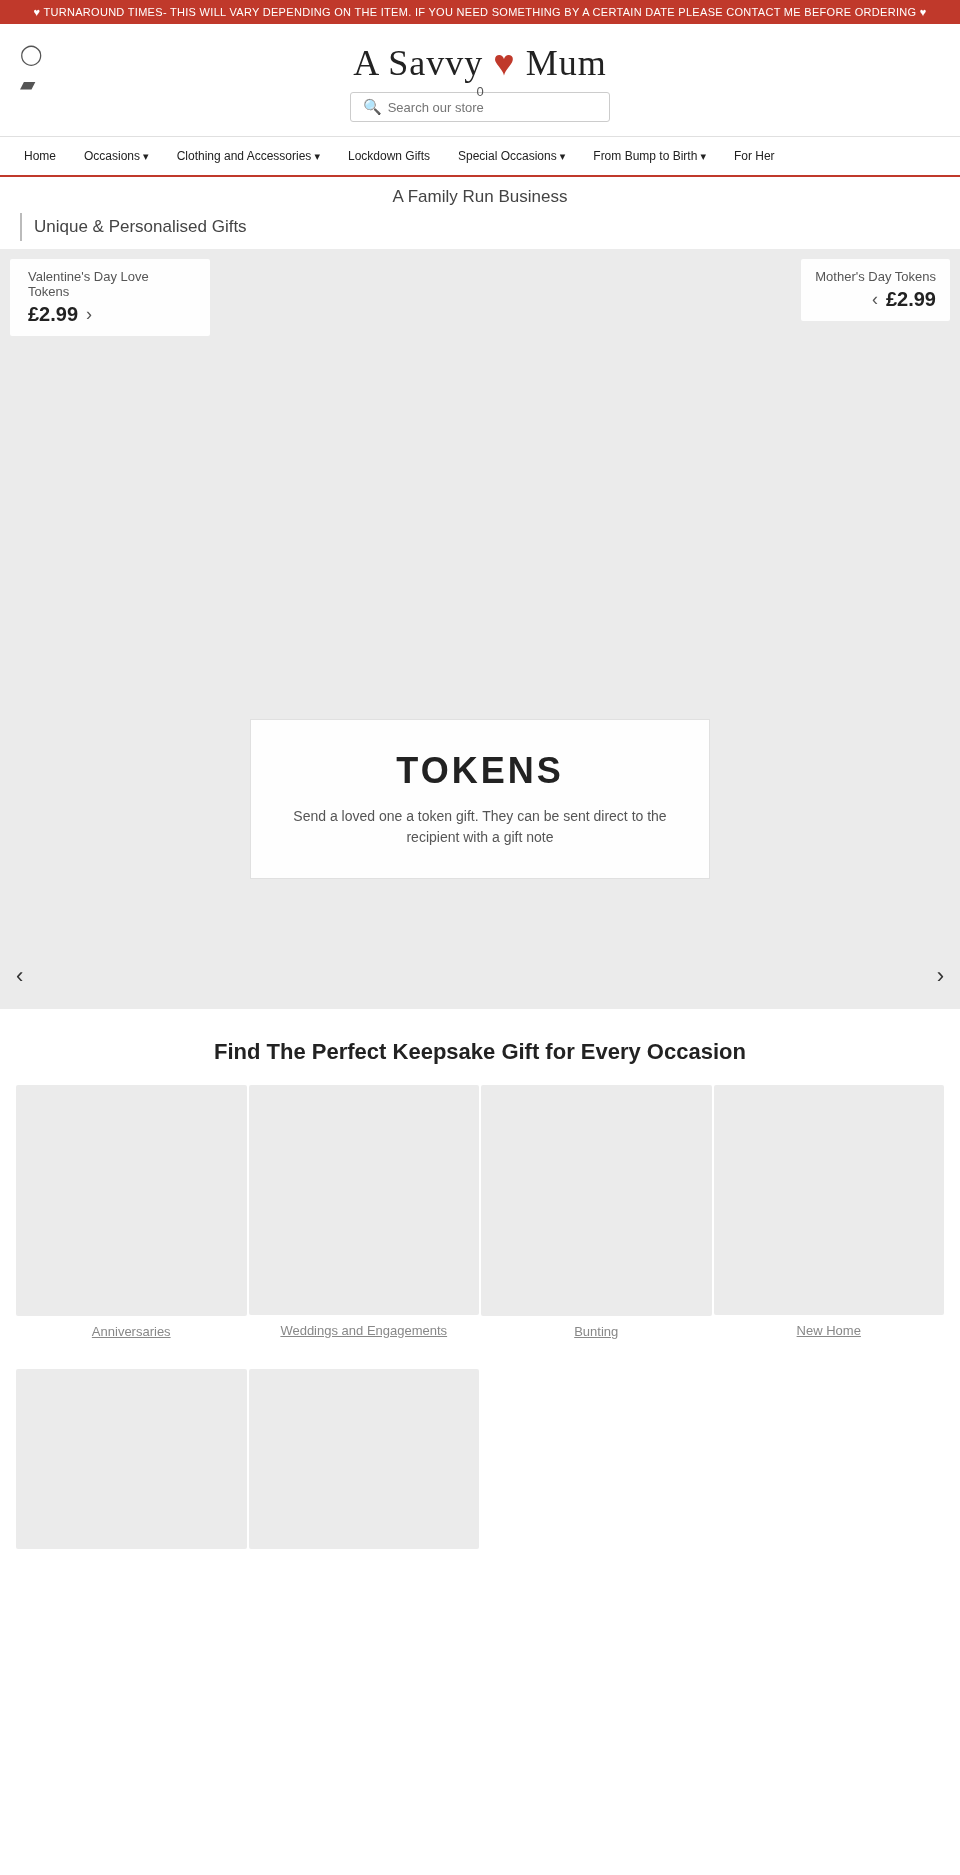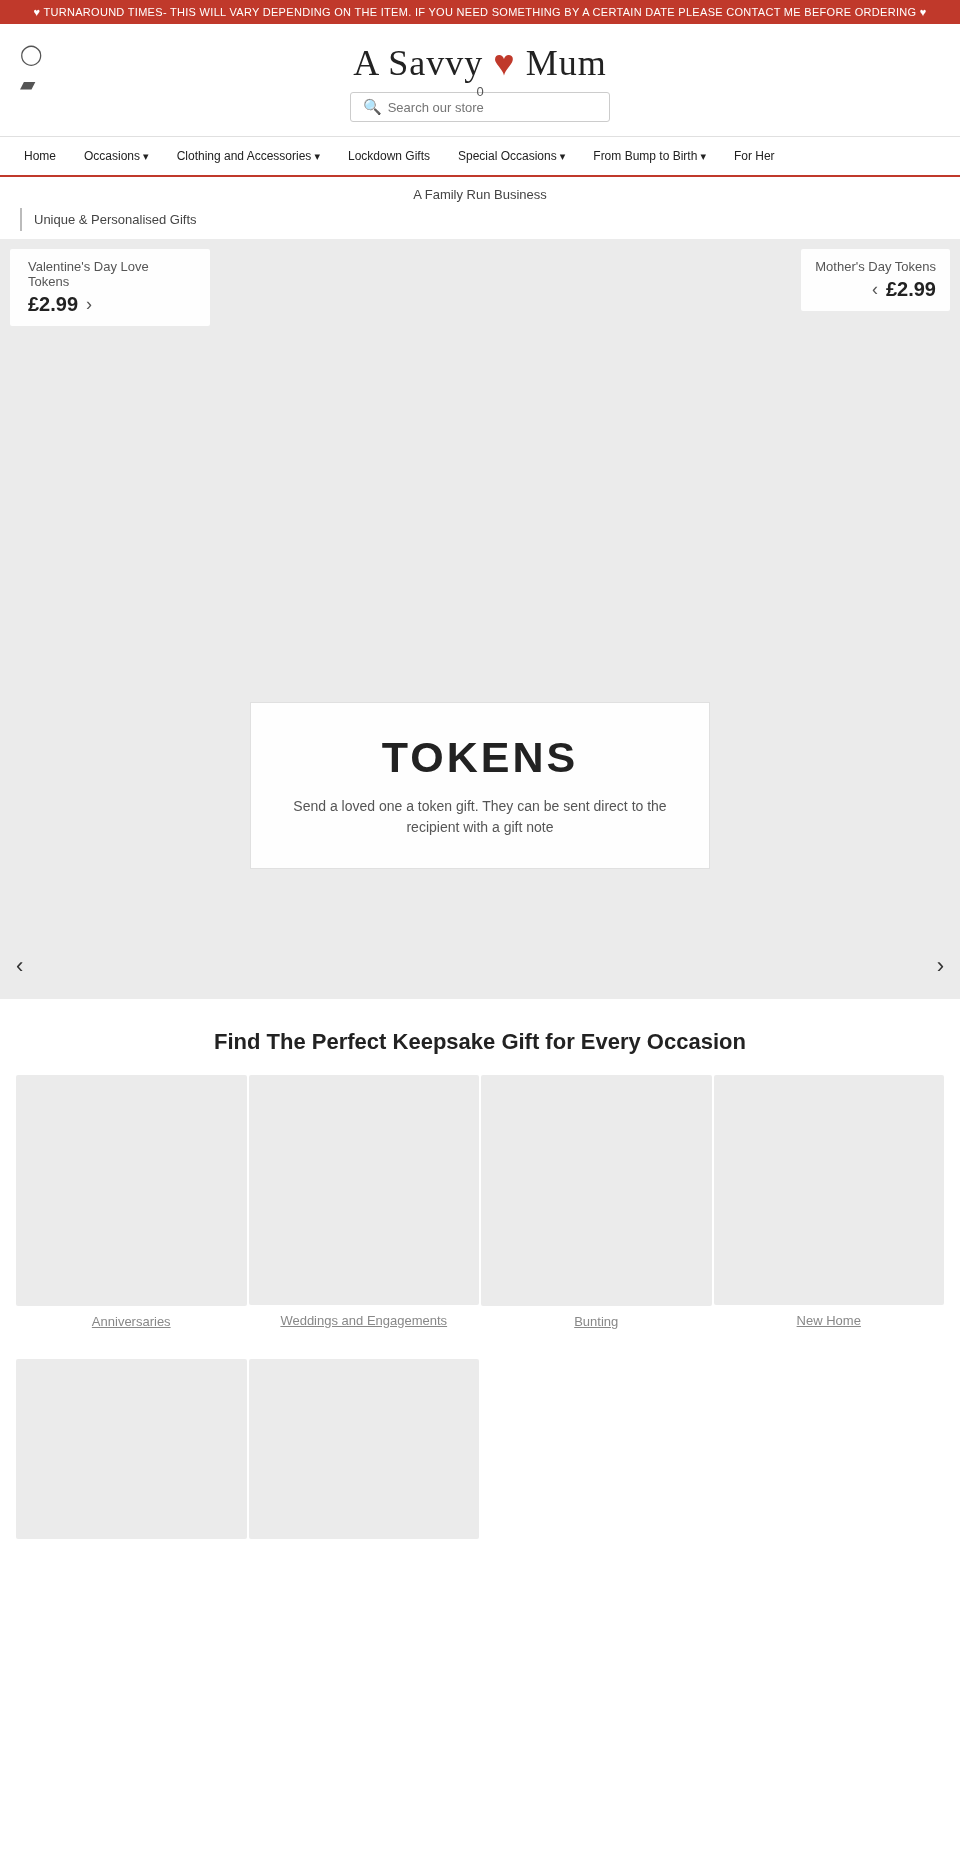--- a/index.html
+++ b/index.html
@@ -167,21 +167,21 @@
       bottom: 130px;
       left: 50%;
       transform: translateX(-50%);
       background: rgba(255,255,255,0.95);
       border: 1px solid #e0e0e0;
       padding: 30px 40px;
       text-align: center;
       width: 460px;
     }
     .tokens-title {
-      font-size: 43px;
+      font-size: 36px;
       font-weight: 900;
       letter-spacing: 3px;
       color: #222;
       margin-bottom: 14px;
     }
     .tokens-desc {
       font-size: 14px;
       color: #555;
       line-height: 1.5;
     }
@@ -256,21 +256,21 @@
       background: #ebebeb;
       border-radius: 2px;
     }
 
     .taglines-row {
       display: flex;
       flex-direction: column;
       padding: 6px 20px;
     }
     .tagline-item {
-      font-size: 13px;
+      font-size: 17px;
       color: #444;
       padding: 4px 0 4px 12px;
       border-left: 2px solid #bbb;
       margin-bottom: 2px;
     }
   </style>
 </head>
 <body>
 
 <div class="top-banner">

